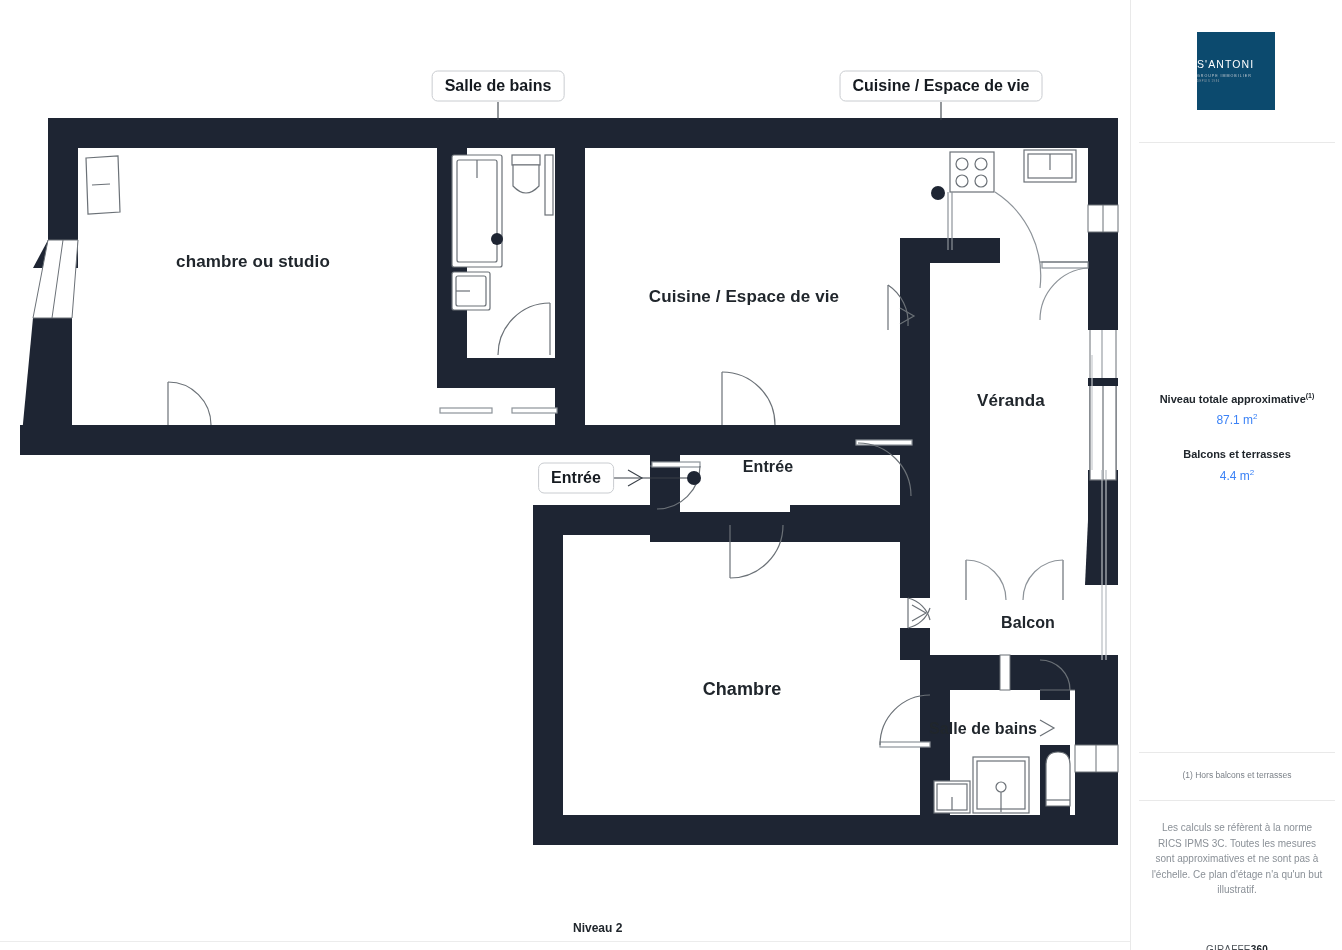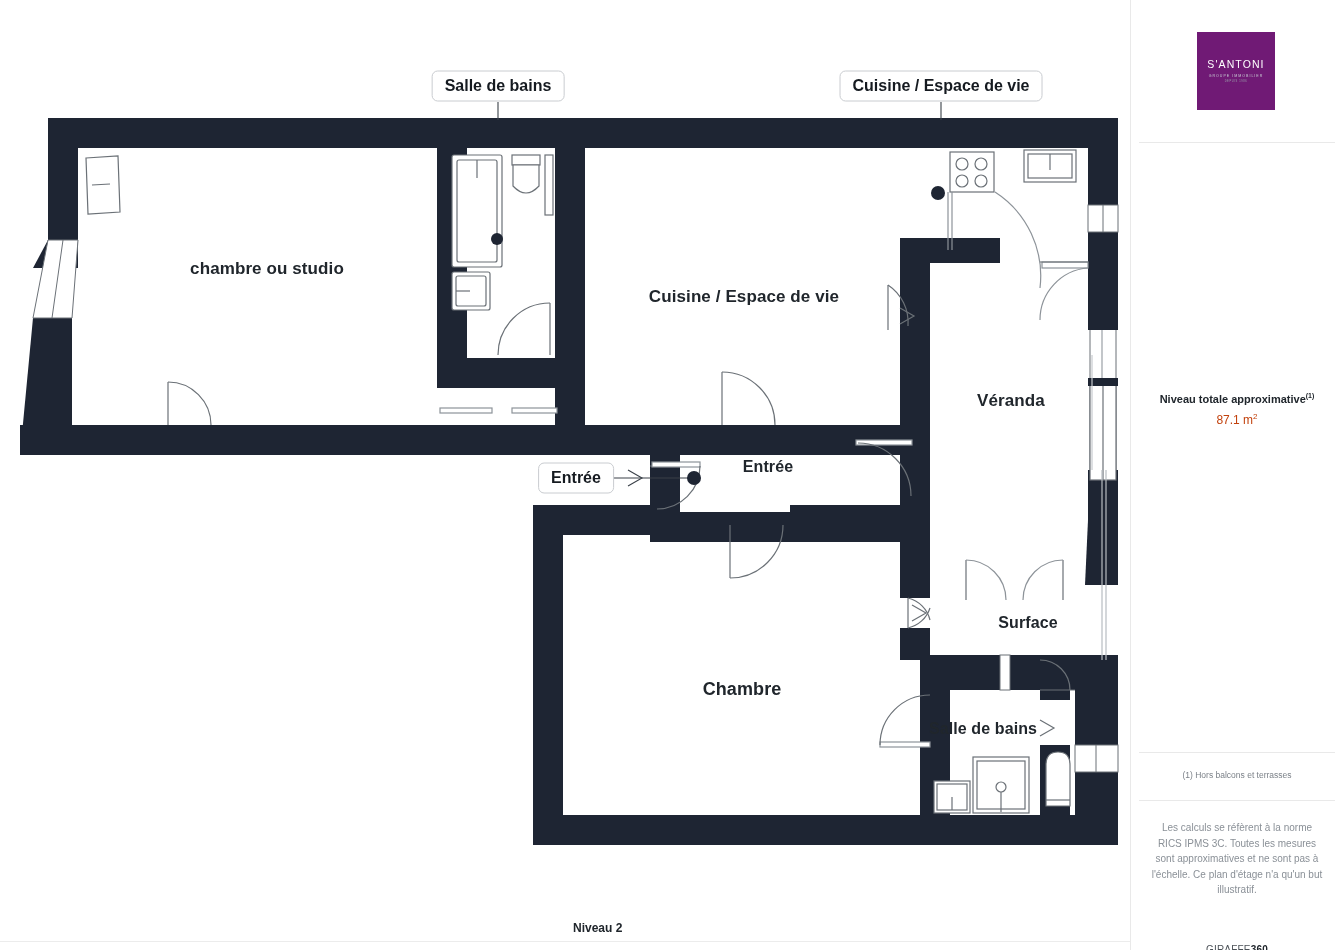--- a/index.html
+++ b/index.html
@@ -45,24 +45,24 @@
     background: #e9e9e9;
   }
   #logo-block {
     position: absolute;
     left: 0; top: 0; width: 212px; height: 150px;
   }
   #logo-box {
     position: absolute;
     left: 66px; top: 32px;
     width: 78px; height: 78px;
-    background: #701a75;
+    background: #0c4a6e;
     display: flex;
     flex-direction: column;
-    align-items: center;
+    align-items: flex-start;
     justify-content: center;
   }
   #logo-name {
     color: #ffffff;
     font-size: 10.5px;
     letter-spacing: 1.1px;
     font-weight: 400;
     line-height: 1;
     white-space: nowrap;
   }
@@ -89,21 +89,21 @@
   }
   .area-title {
     font-size: 11px;
     font-weight: bold;
     color: #20262c;
     line-height: 1.25;
   }
   .area-title sup { font-size: 7px; font-weight: bold; }
   .area-value {
     font-size: 12px;
-    color: #c2410c;
+    color: #3b82f6;
     margin-top: 6px;
     line-height: 1.2;
   }
   .area-value sup { font-size: 8px; }
 
   #footnote {
     position: absolute;
     left: 0; top: 770px;
     width: 212px;
     text-align: center;
@@ -428,25 +428,25 @@
         <path d="M628,470 l14,8 l-14,8" fill="none" stroke="#3a4048"></path>
       </g>
 
       <g fill="#1e2533">
         <circle cx="694" cy="478" r="7"></circle>
         <circle cx="938" cy="193" r="7"></circle>
         <circle cx="497" cy="239" r="6"></circle>
       </g>
     </svg>
 
-    <div class="room-label" style="left:253px; top:269px; font-size:17px;margin-left:14px;">chambre ou studio</div>
+    <div class="room-label" style="left:253px; top:262px; font-size:17px;">chambre ou studio</div>
     <div class="room-label" style="left:744px; top:297px; font-size:17px;">Cuisine / Espace de vie</div>
     <div class="room-label" style="left:1011px; top:401px; font-size:17px;">Véranda</div>
     <div class="room-label" style="left:768px; top:467px; font-size:16px;">Entrée</div>
-    <div class="room-label" style="left:1028px; top:623px; font-size:16px;">Surface</div>
+    <div class="room-label" style="left:1028px; top:623px; font-size:16px;">Balcon</div>
     <div class="room-label" style="left:742px; top:689px; font-size:18px;">Chambre</div>
     <div class="room-label" style="left:983px; top:729px; font-size:16px;">Salle de bains</div>
 
     <div class="callout" style="left:498px; top:86px;">Salle de bains</div>
     <div class="callout" style="left:941px; top:86px;">Cuisine / Espace de vie</div>
     <div class="callout" style="left:576px; top:478px;">Entrée</div>
 
     <div id="level-label">Niveau 2</div>
     <div id="bottom-rule"></div>
   </div>
@@ -465,20 +465,26 @@
 
     <div class="area-block" style="top:392px;">
       <div class="area-title">
         <span>Niveau totale approximative</span><sup>(1)</sup>
       </div>
       <div class="area-value">
         <span>87.1 m</span><sup>2</sup>
       </div>
     </div>
 
+    <div class="area-block" style="top:448px;">
+      <div class="area-title">Balcons et terrasses</div>
+      <div class="area-value">
+        <span>4.4 m</span><sup>2</sup>
+      </div>
+    </div>
 
     <div class="side-sep" style="top:752px;"></div>
 
     <div id="footnote">(1) Hors balcons et terrasses</div>
 
     <div class="side-sep" style="top:800px;"></div>
 
     <div id="disclaimer">Les calculs se réfèrent à la norme RICS IPMS 3C. Toutes les mesures sont approximatives et ne sont pas à l'échelle. Ce plan d'étage n'a qu'un but illustratif.</div>
 
     <div id="brand">

